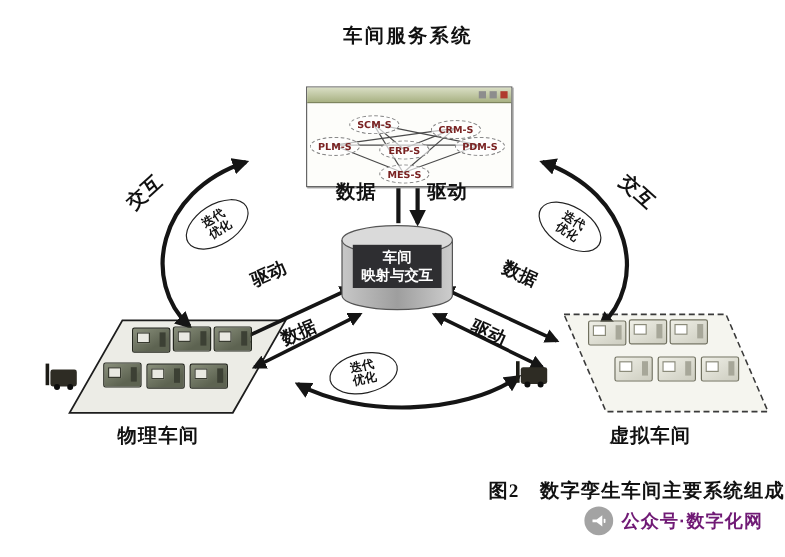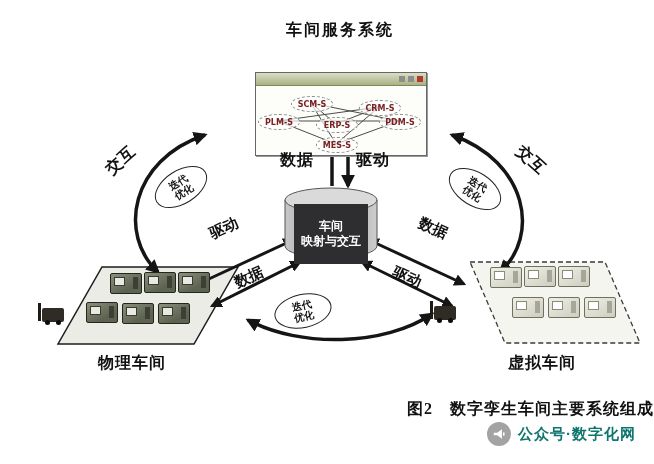--- a/index.html
+++ b/index.html
@@ -20,21 +20,21 @@
             background:linear-gradient(#d9dec4,#a9b284);border-bottom:1px solid #7e855f;}
   .winbtn{position:absolute;right:3px;top:3px;width:6px;height:6px;background:#b03a2e;
           box-shadow:-9px 0 0 #8d8d8d,-18px 0 0 #8d8d8d;}
   .winlines{position:absolute;left:0;top:0;}
   .module{position:absolute;width:40px;height:14px;border:1px dashed #8a8a8a;border-radius:50%;
           background:rgba(255,255,255,.65);display:flex;align-items:center;justify-content:center;
           font-family:"DejaVu Sans",sans-serif;font-size:8px;font-weight:bold;color:#7a2323;}
 
   
   .twin-label{position:absolute;left:294px;top:204px;width:74px;background:#2e2e31;color:#fff;
-              text-align:center;font-weight:bold;font-size:12px;line-height:1.25;padding:15px 0;}
+              text-align:center;font-weight:bold;font-size:12px;line-height:1.25;padding:3px 0;}
 
   
   .iter-oval{position:absolute;width:56px;height:32px;border:1.5px solid #222;border-radius:50%;
              display:flex;align-items:center;justify-content:center;background:rgba(255,255,255,.55);}
   .iter-oval span{display:block;width:24px;font-size:10px;font-weight:bold;line-height:1.1;
                   text-align:center;color:#111;}
 
   
   .m{position:absolute;width:30px;height:19px;border:1px solid #23261d;border-radius:2px;
      background:linear-gradient(150deg,#8a907c 0%,#5d6351 70%);}
@@ -48,21 +48,21 @@
   
   .fk{position:absolute;width:22px;height:14px;background:#2e2c24;border-radius:2px;}
   .fk::before{content:"";position:absolute;left:-4px;top:-5px;width:3px;height:18px;background:#1c1b15;}
   .fk::after{content:"";position:absolute;bottom:-3px;left:3px;width:5px;height:5px;border-radius:50%;
              background:#0d0d0d;box-shadow:11px 0 0 #0d0d0d;}
 
   
   .watermark{position:absolute;right:18px;top:422px;display:flex;align-items:center;gap:7px;}
   .wm-circle{width:24px;height:24px;border-radius:50%;background:#a3a3a3;display:flex;
              align-items:center;justify-content:center;}
-  .wm-text{font-family:"Liberation Sans","DejaVu Sans",sans-serif;font-size:15px;color:#0f766e;
+  .wm-text{font-family:"Liberation Sans","DejaVu Sans",sans-serif;font-size:15px;color:#701a75;
            font-weight:bold;letter-spacing:1px;}
 </style>
 </head>
 <body>
 
 <div class="stage">
 
   <svg class="layer" width="654" height="464" viewBox="0 0 654 464">
     <defs>
       <marker id="arw" viewBox="0 0 10 10" refX="8" refY="5" markerWidth="4" markerHeight="4" orient="auto-start-reverse">

